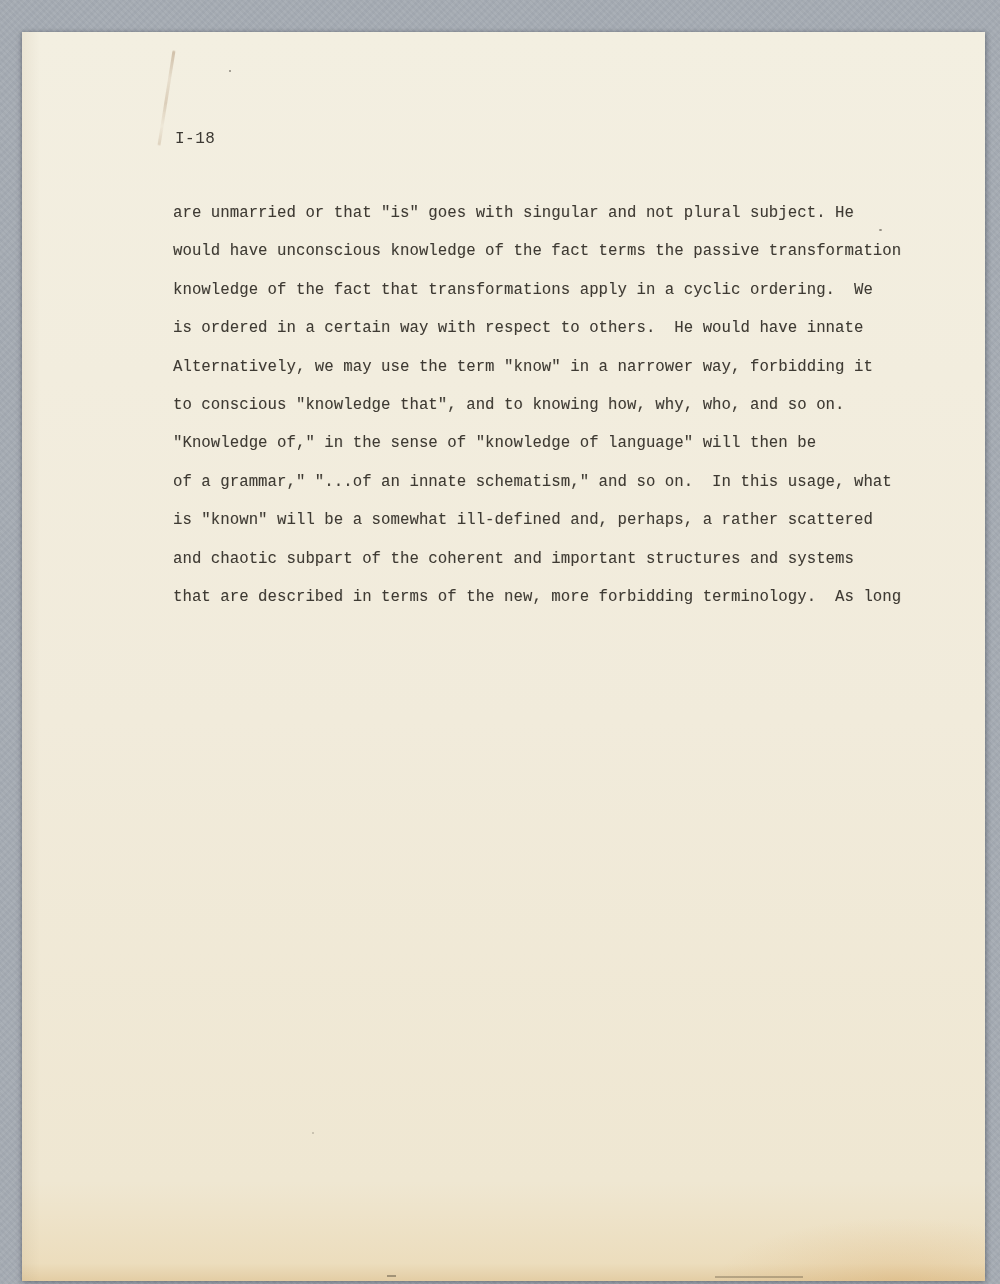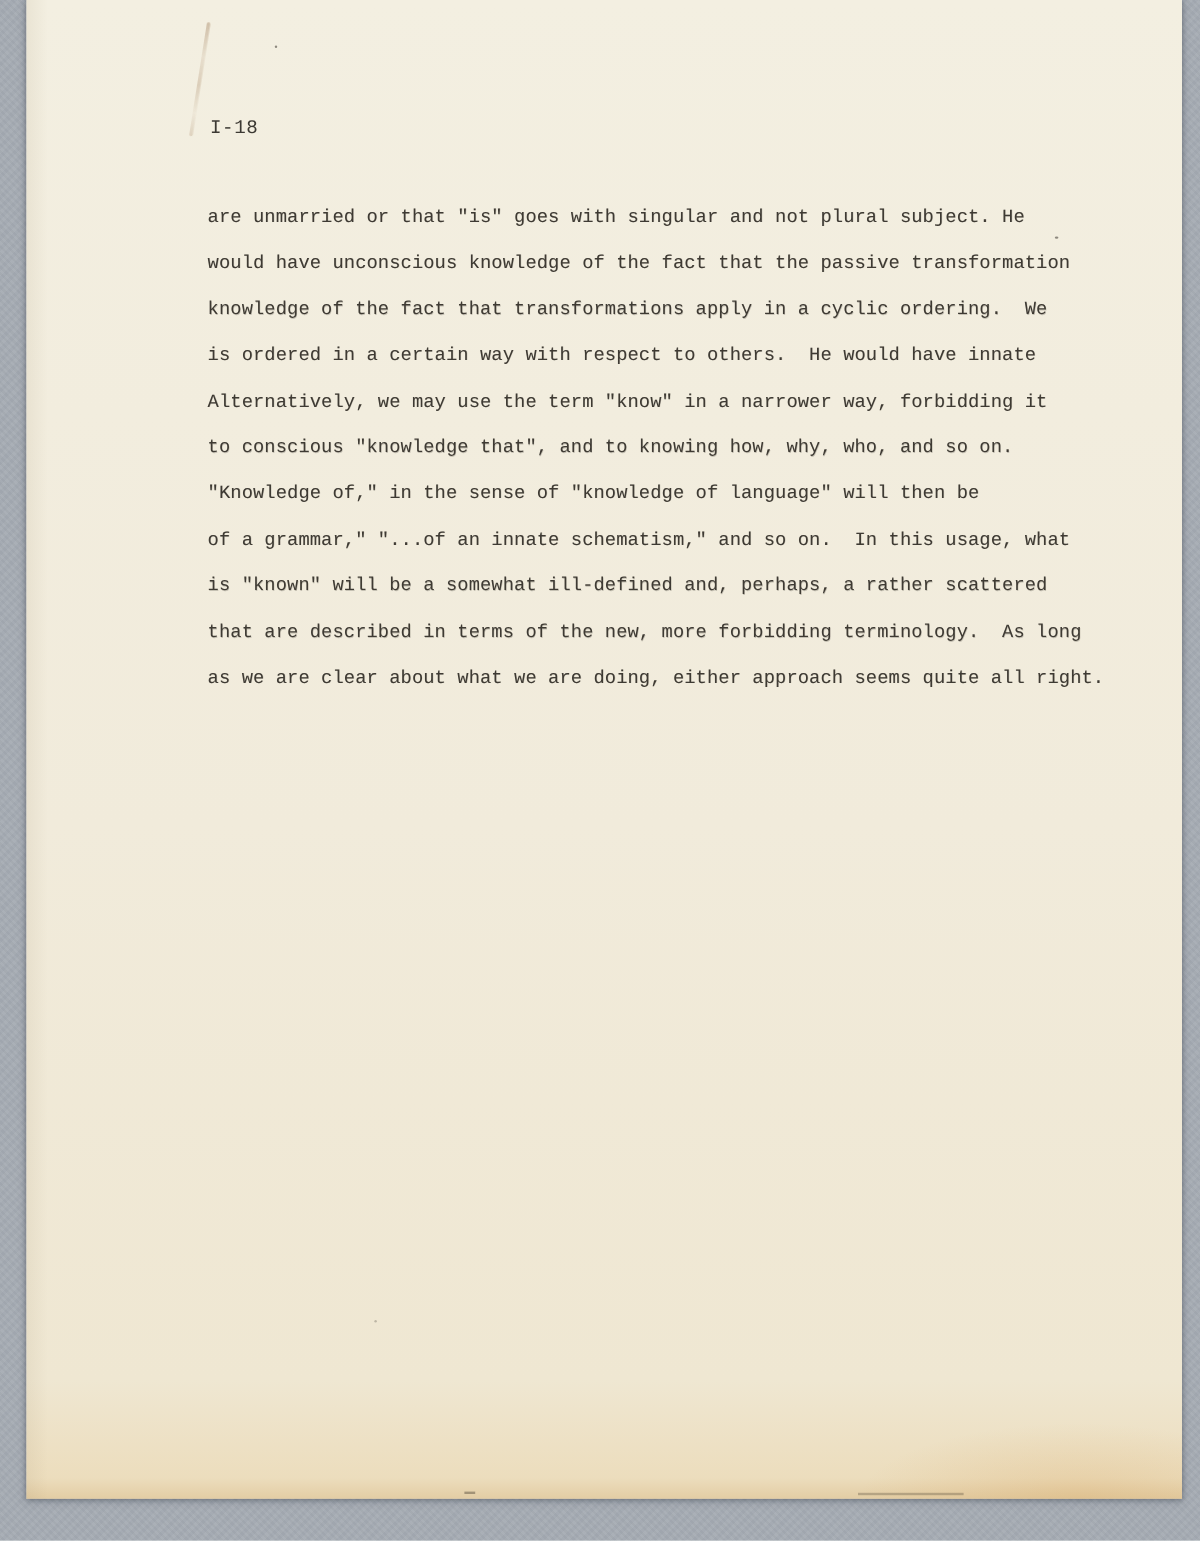--- a/index.html
+++ b/index.html
@@ -17,21 +17,21 @@
     height: 1284px;
     background-color: #a6acb4;
     background-image:
       repeating-linear-gradient(45deg, rgba(255,255,255,0.025) 0 2px, rgba(0,0,0,0.02) 2px 4px),
       repeating-linear-gradient(-45deg, rgba(255,255,255,0.02) 0 3px, rgba(70,78,90,0.03) 3px 6px);
   }
 
   .paper {
     position: absolute;
     left: 22px;
-    top: 0;
+    top: 32px;
     width: 963px;
     height: 1249px;
     background:
       radial-gradient(ellipse 260px 90px at 91% 100%, rgba(210,150,70,0.22), rgba(210,150,70,0) 70%),
       linear-gradient(180deg, #f3efe1 0%, #f1ebdb 55%, #efe7d2 92%, #ecddbd 98.6%, #e3cda4 100%);
     box-shadow:
       0 2px 6px rgba(55,62,74,0.35),
       2px 0 4px rgba(55,62,74,0.18),
       -1px 0 3px rgba(55,62,74,0.18);
   }
@@ -116,26 +116,26 @@
     <div class="speck speck-1"></div>
     <div class="speck speck-2"></div>
     <div class="speck speck-3"></div>
     <div class="edge-mark edge-mark-1"></div>
     <div class="edge-mark edge-mark-2"></div>
 
     <div class="page-number">I-18</div>
 
     <div class="text-block">
         <div class="line">are unmarried or that "is" goes with singular and not plural subject. He</div>
-        <div class="line">would have unconscious knowledge of the fact that the passive transformation</div>
+        <div class="line">would have unconscious knowledge of the fact terms the passive transformation</div>
         <div class="line">knowledge of the fact that transformations apply in a cyclic ordering.  We</div>
         <div class="line">is ordered in a certain way with respect to others.  He would have innate</div>
         <div class="line">Alternatively, we may use the term "know" in a narrower way, forbidding it</div>
         <div class="line">to conscious "knowledge that", and to knowing how, why, who, and so on.</div>
         <div class="line">"Knowledge of," in the sense of "knowledge of language" will then be</div>
         <div class="line">of a grammar," "...of an innate schematism," and so on.  In this usage, what</div>
         <div class="line">is "known" will be a somewhat ill-defined and, perhaps, a rather scattered</div>
+        <div class="line">and chaotic subpart of the coherent and important structures and systems</div>
         <div class="line">that are described in terms of the new, more forbidding terminology.  As long</div>
-        <div class="line">as we are clear about what we are doing, either approach seems quite all right.</div>
       </div>
 
   </div>
 </div>
 
 </body></html>

